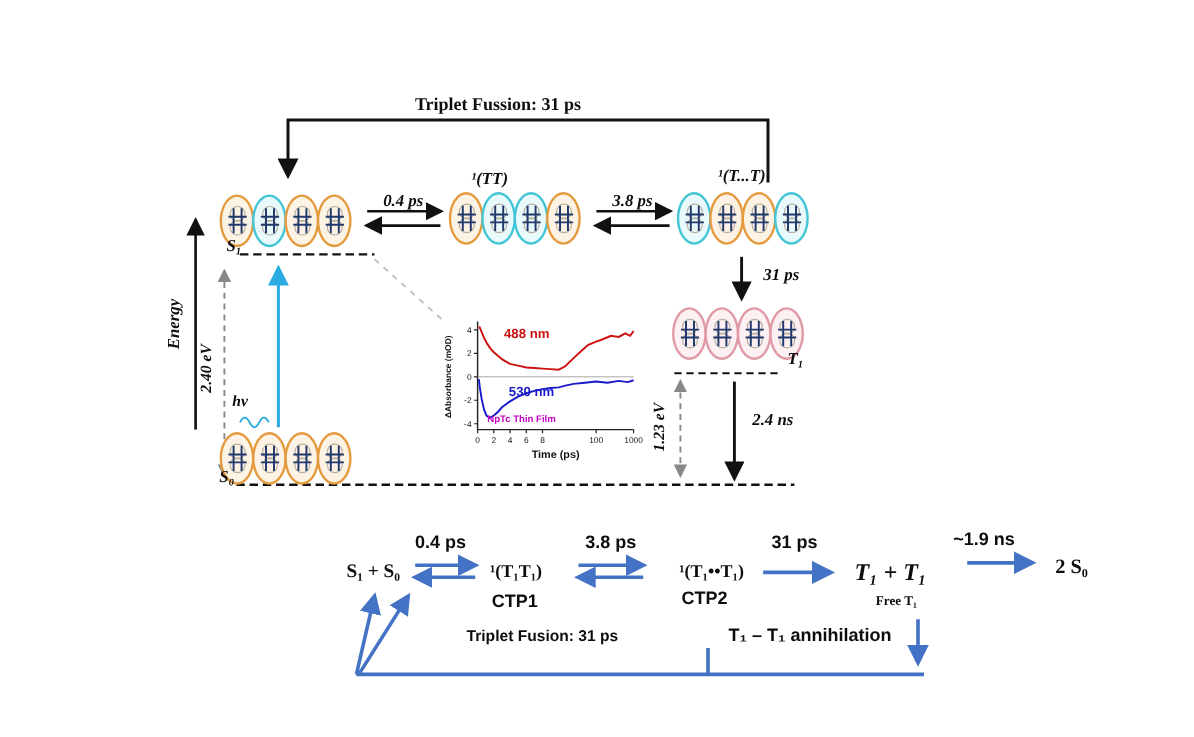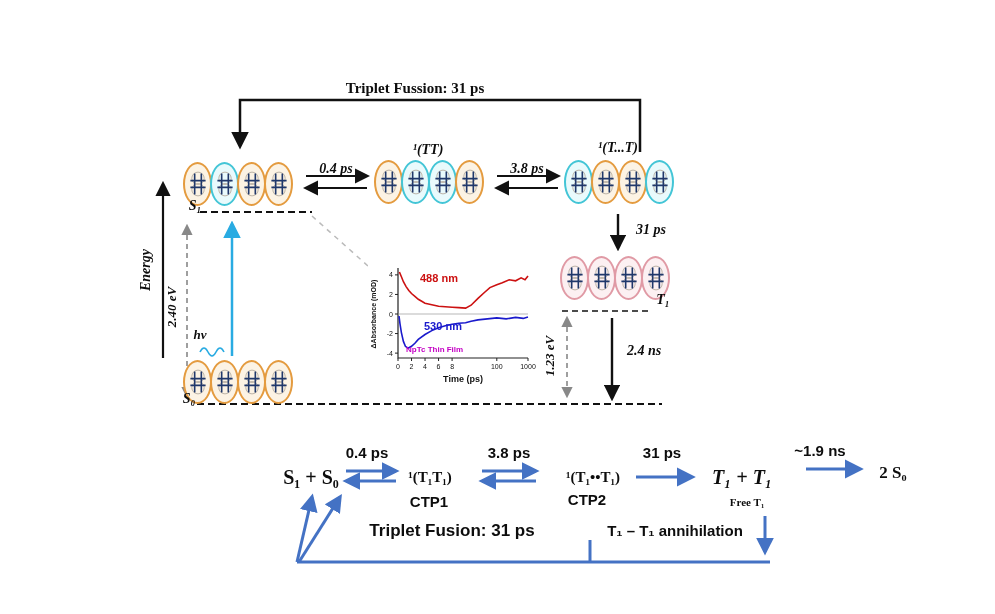--- a/index.html
+++ b/index.html
@@ -223,21 +223,21 @@
       <div class="oval" style="border-color: rgb(228, 155, 63); background: rgb(252, 243, 228);">
         <svg width="24" height="38" viewBox="0 0 24 40">
           <circle cx="12" cy="14" r="6.5" fill="none" stroke="#b8b0a3" stroke-width="1"></circle>
           <circle cx="12" cy="26" r="6.5" fill="none" stroke="#b8b0a3" stroke-width="1"></circle>
           <path d="M8.5 9 V31 M15.5 9 V31 M4 16.5 H20 M4 23.5 H20" stroke="#20386b" stroke-width="1.7" fill="none"></path>
         </svg>
       </div>
     </div>
 
   <div class="lbl ser" style="left:415px;top:88px;font-size:15px">Triplet Fussion: 31 ps</div>
-  <div class="lbl ser it" style="left:428px;top:150px;font-size:14px">¹(TT)</div>
+  <div class="lbl ser it" style="left:408px;top:150px;font-size:14px">¹(TT)</div>
   <div class="lbl ser it" style="left:618px;top:148px;font-size:14px">¹(T...T)</div>
   <div class="lbl ser it" style="left:336px;top:169px;font-size:14px">0.4 ps</div>
   <div class="lbl ser it" style="left:527px;top:169px;font-size:14px">3.8 ps</div>
   <div class="lbl ser it" style="left:651px;top:230px;font-size:14px">31 ps</div>
   <div class="lbl ser it" style="left:644px;top:351px;font-size:14px">2.4 ns</div>
   <div class="lbl ser it" style="left:195px;top:206px;font-size:14px">S₁</div>
   <div class="lbl ser it" style="left:189px;top:399px;font-size:14px">S₀</div>
   <div class="lbl ser it" style="left:663px;top:300px;font-size:14px">T₁</div>
   <div class="lbl ser it rot" style="left:146px;top:270px;font-size:14px">Energy</div>
   <div class="lbl ser it rot" style="left:171px;top:307px;font-size:13px">2.40 eV</div>
@@ -277,24 +277,24 @@
         <text x="56" y="70" font-size="11" font-weight="bold" fill="#1A1ACC">530 nm</text>
         <text x="8" y="54" font-size="7" font-weight="bold" fill="#111" text-anchor="middle" transform="rotate(-90 8 54)">ΔAbsorbance (mOD)</text>
         <text x="95" y="122" font-size="9" font-weight="bold" fill="#111" text-anchor="middle">Time (ps)</text>
         <text x="38" y="92" font-size="8" font-weight="bold" fill="#C400C4">NpTc Thin Film</text>
       </svg></div>
 
   <div class="lbl sans" style="left:367px;top:452px;font-size:15px">0.4 ps</div>
   <div class="lbl sans" style="left:509px;top:452px;font-size:15px">3.8 ps</div>
   <div class="lbl sans" style="left:662px;top:452px;font-size:15px">31 ps</div>
   <div class="lbl sans" style="left:820px;top:450px;font-size:15px">~1.9 ns</div>
-  <div class="lbl ser" style="left:311px;top:477px;font-size:20px">S₁ + S₀</div>
+  <div class="lbl ser" style="left:311px;top:477px;font-size:16px">S₁ + S₀</div>
   <div class="lbl ser" style="left:430px;top:477px;font-size:15px">¹(T₁T₁)</div>
   <div class="lbl ser" style="left:593px;top:477px;font-size:15px">¹(T₁••T₁)</div>
   <div class="lbl ser it" style="left:742px;top:477px;font-size:20px">T₁ + T₁</div>
   <div class="lbl ser" style="left:893px;top:472px;font-size:17px">2 S₀</div>
   <div class="lbl sans" style="left:429px;top:501px;font-size:15px">CTP1</div>
   <div class="lbl sans" style="left:587px;top:499px;font-size:15px">CTP2</div>
   <div class="lbl ser" style="left:747px;top:502px;font-size:11px">Free T₁</div>
-  <div class="lbl sans" style="left:452px;top:530px;font-size:17px">Triplet Fusion:  31 ps</div>
+  <div class="lbl sans" style="left:452px;top:530px;font-size:13px">Triplet Fusion:  31 ps</div>
   <div class="lbl sans" style="left:675px;top:530px;font-size:15px">T₁ – T₁ annihilation</div>
 
 </div>
 
 </body></html>

